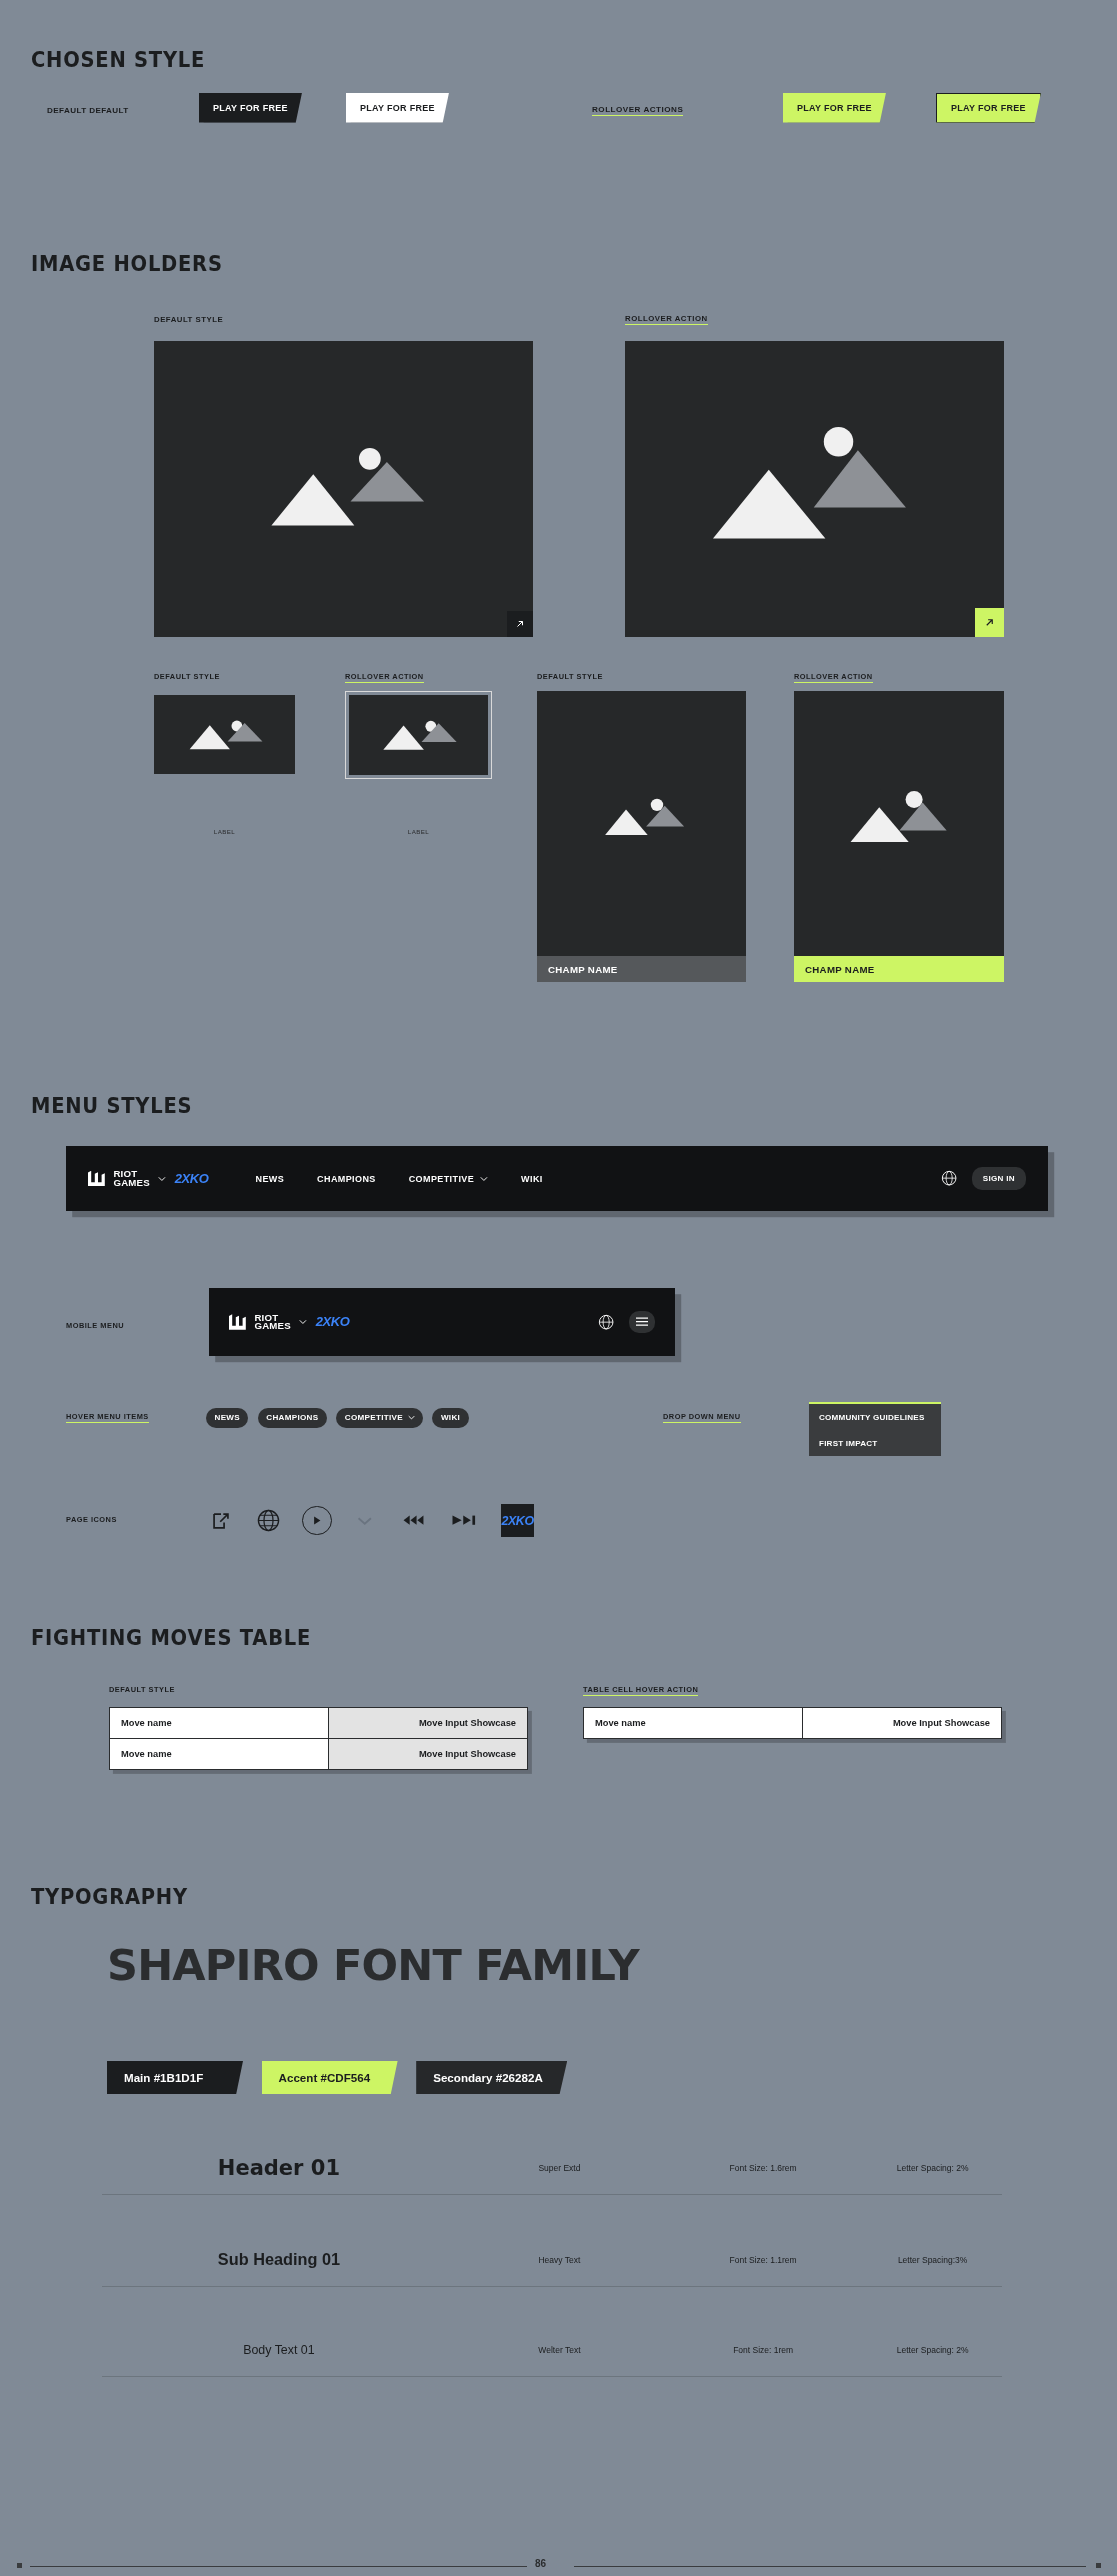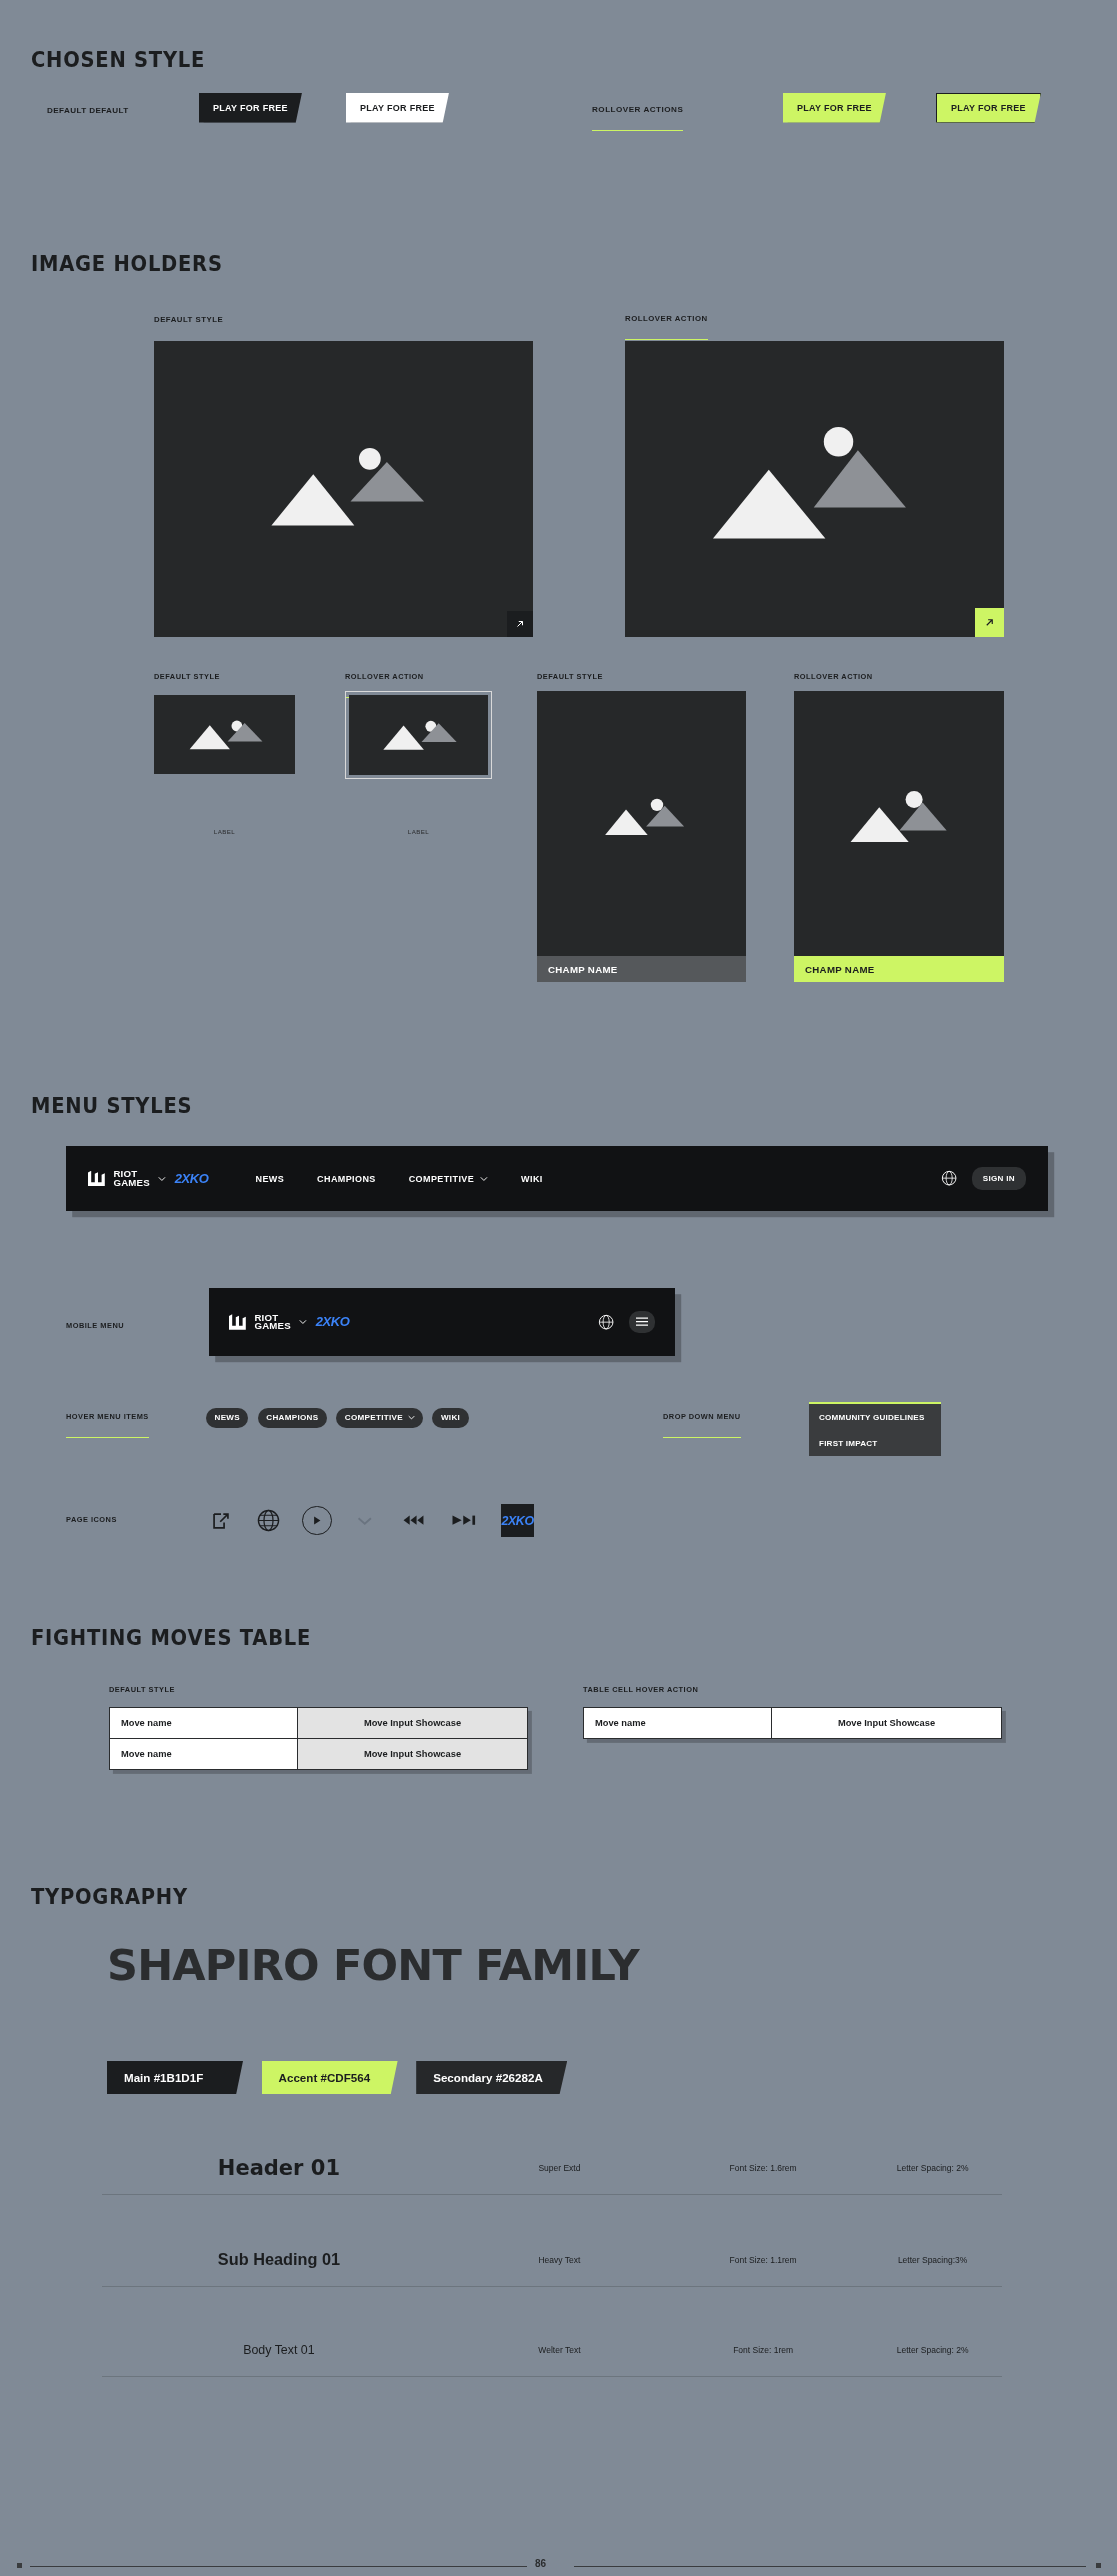--- a/index.html
+++ b/index.html
@@ -27,21 +27,21 @@
   .mini-label {
     font-size: 8.5px;
     font-weight: bold;
     letter-spacing: 0.5px;
     color: #1b1d1f;
   }
   .mini-label.accent {
     color: #1b1d1f;
     border-bottom: 1.6px solid #cdf564;
     display: inline-block;
-    padding-bottom: 16px;
+    padding-bottom: 1px;
   }
 
   
   #chosen-style { position: absolute; left: 31px; top: 48px; }
   #chosen-row { position: absolute; left: 47px; top: 93px; width: 1024px; height: 39px; }
   .row-label { font-size: 8.1px; font-weight: bold; letter-spacing: 0.4px; color: #1b1d1f; }
 
   .btn-skew {
     display: inline-flex; align-items: center; justify-content: center;
     font-size: 9px; font-weight: bold; letter-spacing: 0.3px;
@@ -108,21 +108,21 @@
   }
   .pg-icon.circ { border: 1.6px solid #1b1d1f; }
 
   
   #table-title { position: absolute; left: 31px; top: 1626px; }
   .moves-table { border-collapse: collapse; box-shadow: 3.9px 3.9px 0 rgba(0,0,0,0.22); }
   .moves-table td {
     border: 0.8px solid #2a2c2e; font-size: 9.3px; font-weight: bold;
     color: #1b1d1f; padding: 10px 11px; background: #ffffff;
   }
-  .moves-table td.showcase { background: #e3e3e3; text-align: center; width: 230px; }
+  .moves-table td.showcase { background: #e3e3e3; text-align: right; width: 199px; }
   .table-hover { border: 1.6px solid #1b1d1f; }
 
   
   #typography-title { position: absolute; left: 31px; top: 1885px; }
   .big-font-name {
     position: absolute; left: 107px; top: 1940px;
     font-size: 43px; font-weight: bold; letter-spacing: -0.8px;
     color: #2b2d2f; font-family: "DejaVu Sans", sans-serif;
   }
   .color-chip {

